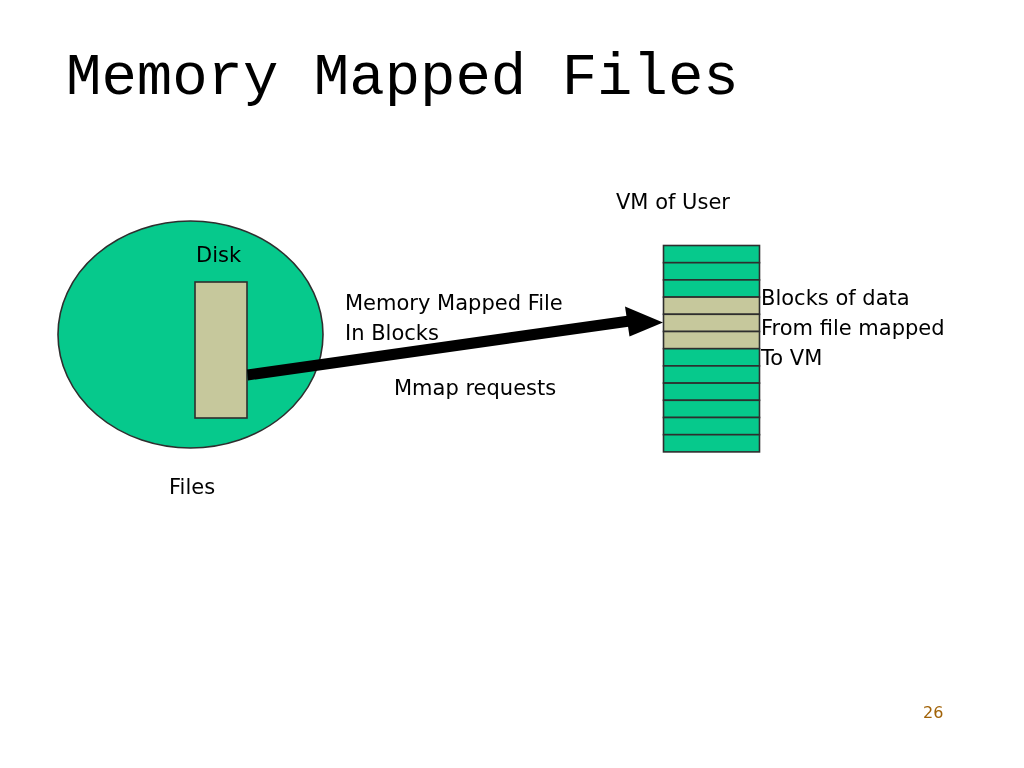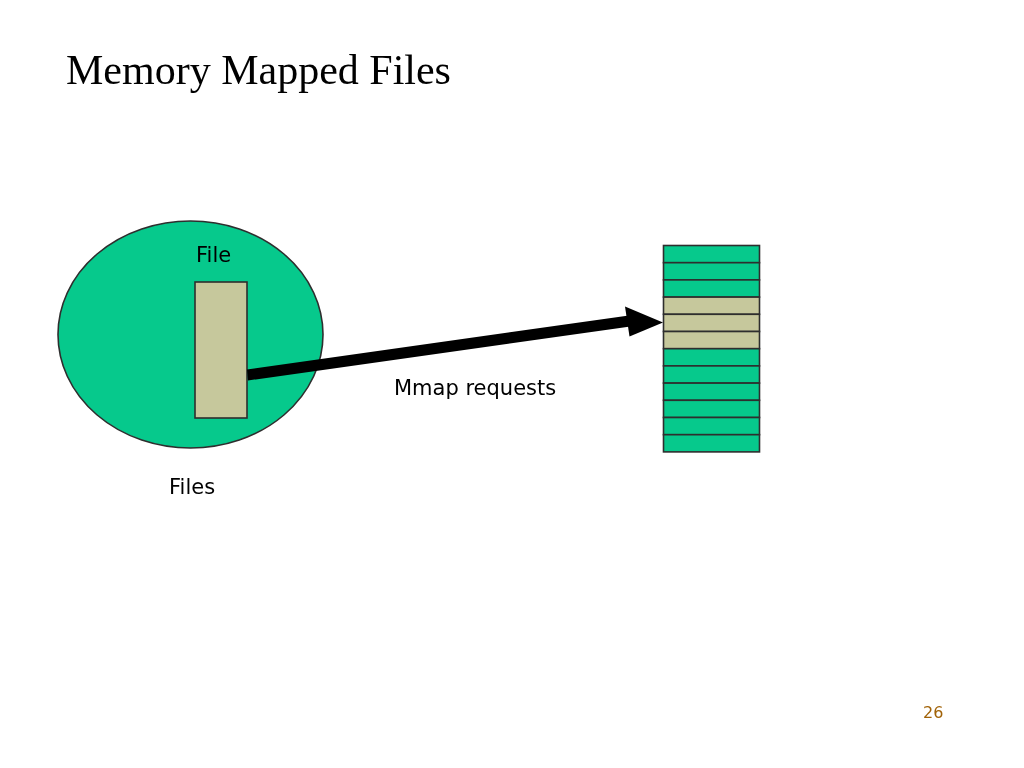--- a/index.html
+++ b/index.html
@@ -16,22 +16,22 @@
     position: relative;
     width: 1024px;
     height: 768px;
     background: #ffffff;
     overflow: hidden;
   }
   #slide-title {
     position: absolute;
     left: 66px;
     top: 48px;
-    font-family: Liberation Serif, serif;
-    font-size: 42px;
+    font-family: Liberation Mono, monospace;
+    font-size: 59px;
     font-weight: normal;
     line-height: 1.05;
     letter-spacing: 0px;
     color: #000000;
     white-space: nowrap;
   }
   .diagram-svg {
     position: absolute;
     left: 0;
     top: 0;
@@ -88,24 +88,30 @@
       <rect x="663.5" y="417.5" width="96" height="17.2" fill="#06C98C" stroke="#2E2E2E" stroke-width="1.6"></rect>
       <rect x="663.5" y="434.7" width="96" height="17.2" fill="#06C98C" stroke="#2E2E2E" stroke-width="1.6"></rect>
     </g>
 
     <g id="mmap-arrow">
       <polygon points="247,369.5 636,314.5 637.5,325.5 248,380.5" fill="#000000"></polygon>
       <polygon points="663,322.5 625,306.5 629.5,336.5" fill="#000000"></polygon>
     </g>
   </svg>
 
-  <div class="lbl" id="label-file">File</div>
+  <div class="lbl" id="label-file">Disk</div>
 
   <div class="lbl" id="label-disk">Files</div>
 
+  <div class="lbl" id="label-vm-user">VM of User</div>
 
+  <div class="lbl" id="label-mmf">Memory Mapped File
+In Blocks</div>
 
   <div class="lbl" id="label-mmap-req">Mmap requests</div>
 
+  <div class="lbl" id="label-blocks">Blocks of data
+From file mapped
+To VM</div>
 
   <div id="page-number">26</div>
 
 </div>
 
 </body></html>

